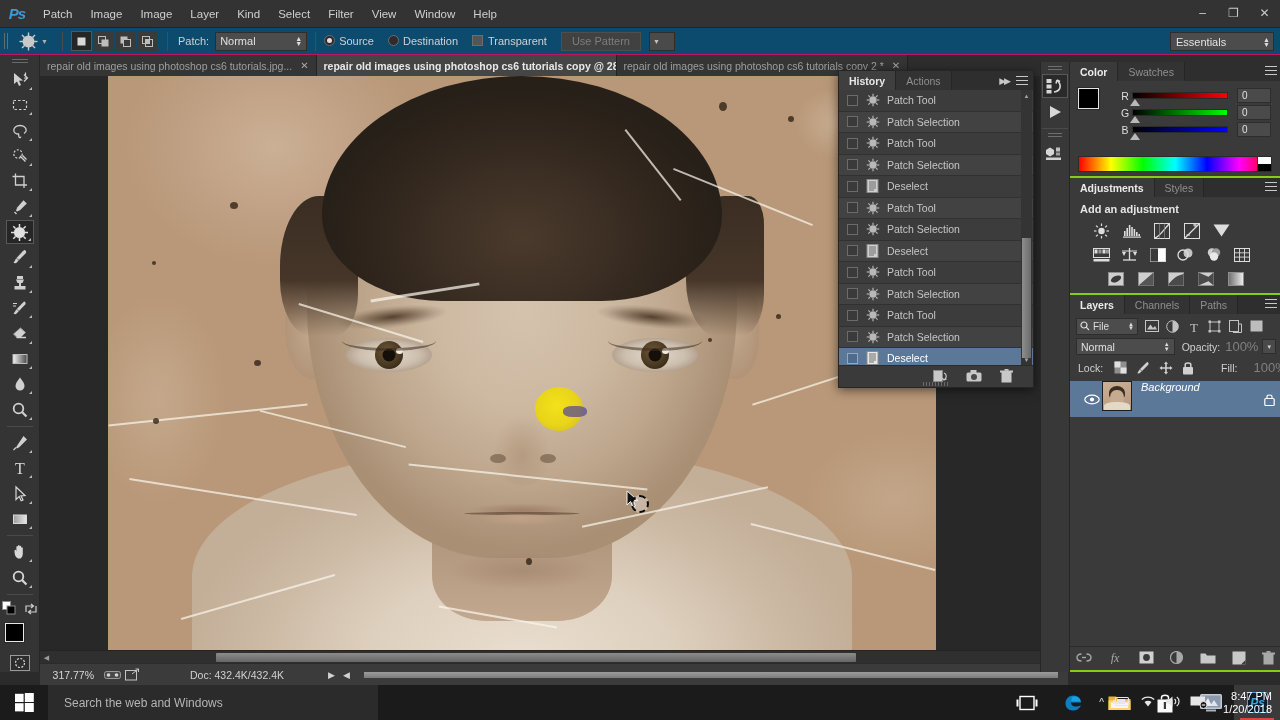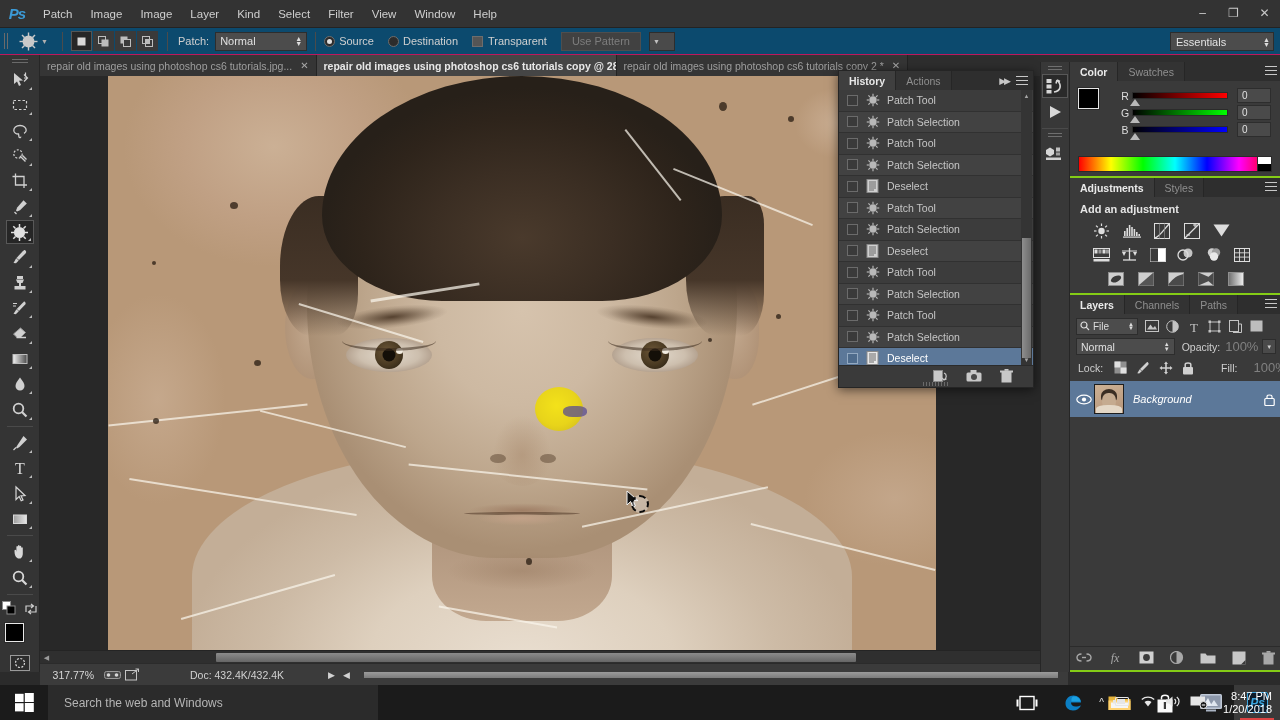--- a/index.html
+++ b/index.html
@@ -69,21 +69,21 @@
   .select-box .spin { position: absolute; right: 4px; font-size: 7px; line-height: 5px; color: #ddd; text-align:center;}
   .radio {
     width: 11px; height: 11px; border-radius: 50%; background: #2c2c2c;
     border: 1px solid #6d6d6d; display: inline-flex; align-items: center; justify-content: center;
     margin-right: 4px;
   }
   .radio.on::after { content:''; width:5px; height:5px; border-radius:50%; background:#e0e0e0; }
   .chk {
     width: 11px; height: 11px; background: #555; border: 1px solid #6d6d6d; margin-right: 5px;
   }
-  .radio-wrap { display: flex; align-items: flex-end; margin-right: 14px; font-size: 11px; color:#d0d0d0; }
+  .radio-wrap { display: flex; align-items: flex-start; margin-right: 14px; font-size: 11px; color:#d0d0d0; }
   .ghost-btn {
     height: 19px; min-width: 80px; background: #414141; border: 1px solid #4e4e4e;
     color: #7d7d7d; font-size: 11px; display:flex; align-items:center; justify-content:center;
   }
   .pattern-swatch {
     width: 26px; height: 19px; background: #4a4a4a; border: 1px solid #2d2d2d;
     margin-left: 8px; display:flex; align-items:center;
   }
   .pattern-caret { font-size: 7px; color: #c0c0c0; margin-left: 3px; }
   .workspace-select {
@@ -416,21 +416,21 @@
   .blend-row { height: 21px; display:flex; align-items:center; padding: 0 4px 0 6px; }
   .blend-box { width: 102px; height:17px; background:#4c4c4c; border:1px solid #2d2d2d; display:flex; align-items:center;
     font-size:10.5px; color:#e0e0e0; padding-left:4px; position:relative; }
   .blend-box .spin { position:absolute; right:4px; font-size:6px; line-height:4.5px; color:#ddd;}
   .op-label { font-size:10.5px; color:#cfcfcf; margin-left:7px; }
   .op-val { font-size:13px; color:#808080; margin-left:5px; }
   .mini-caret { width:14px; height:15px; background:#4a4a4a; border:1px solid #2d2d2d; margin-left:4px;
      display:flex; align-items:center; justify-content:center; font-size:6px; color:#ccc;}
   .lock-row { height: 21px; display:flex; align-items:center; padding: 0 4px 0 8px; gap:9px; }
   .lock-label { font-size:10.5px; color:#cfcfcf; margin-right:2px;}
-  .layer-item { height: 36px; display:flex; align-items:center; background:#5c7899; padding-left: 4px; margin-top: 3px; }
+  .layer-item { height: 36px; display:flex; background:#5c7899; padding-left: 12px; margin-top: 3px; }
   .layer-eye { width: 20px; display:flex; align-items:center; justify-content:center; }
   .layer-thumb { width: 30px; height: 30px; border: 1px solid #1e1e1e; overflow:hidden; position:relative;
     background: linear-gradient(160deg,#cdb194,#b5957a); }
   .layer-name { font-size: 11px; color: #ffffff; font-style: italic; margin-left: 9px; flex:1; }
   .layer-lockico { width: 22px; display:flex; align-items:center; justify-content:center; }
   .layers-footer {
     position:absolute; left:0; right:0; bottom:0; height: 24px; background:#3a3a3a; border-top:1px solid #2b2b2b;
     display:flex; align-items:center; justify-content:center; gap: 16px;
   }
 

